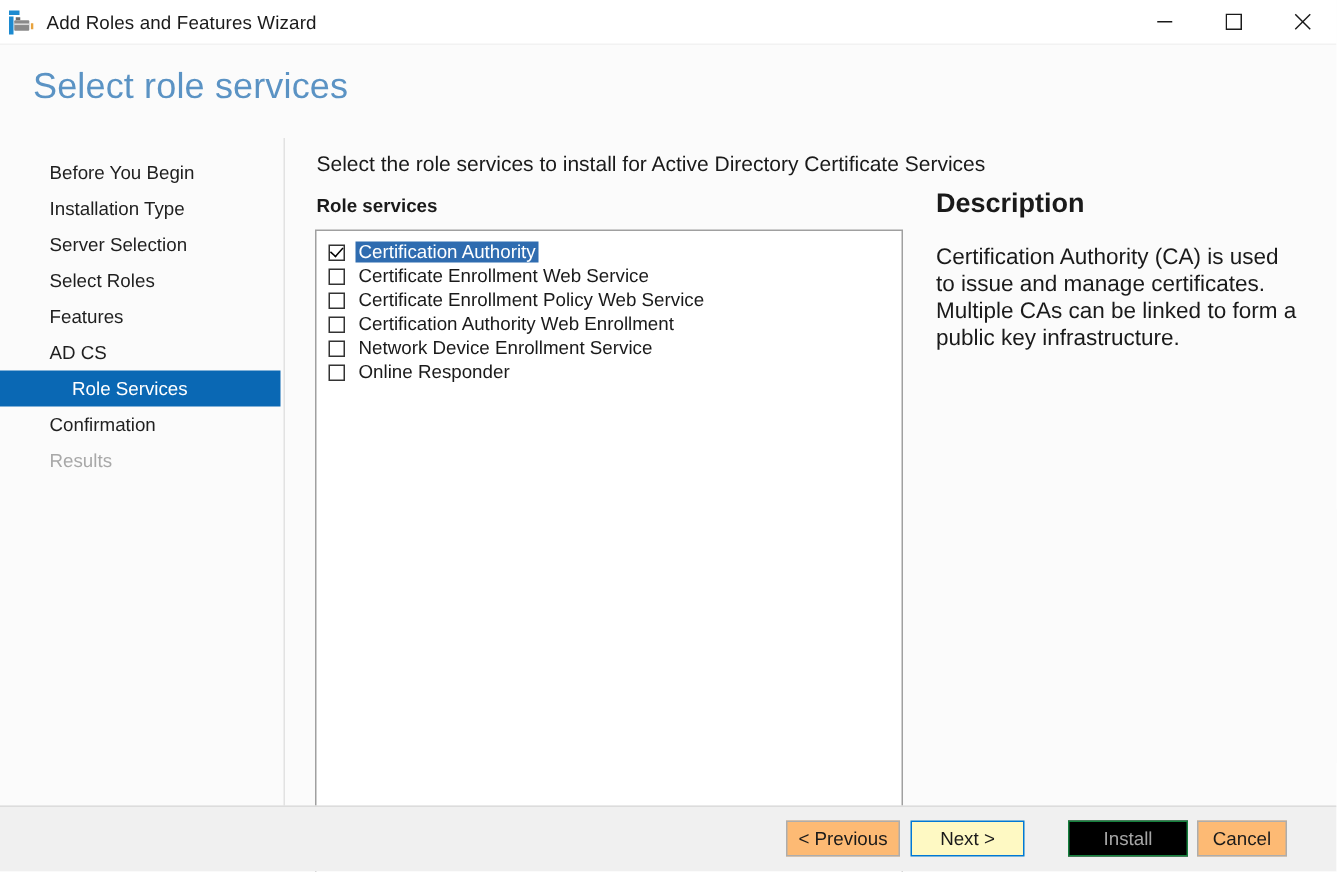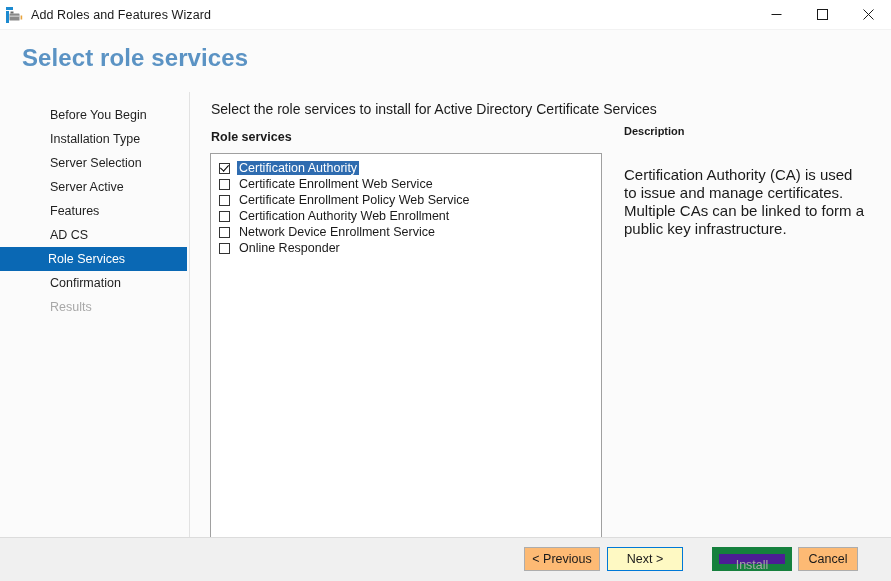--- a/index.html
+++ b/index.html
@@ -63,21 +63,21 @@
   .header {
     position: relative;
     height: 62px;
     background: #fbfbfb;
   }
   .page-title {
     position: absolute;
     left: 22px;
     top: 14px;
     font-size: 24px;
-    font-weight: 700;
+    font-weight: 400;
     color: #5b93c4;
     letter-spacing: .1px;
     white-space: nowrap;
   }
   .dest-block {
     position: absolute;
     right: 20px;
     top: 22px;
     text-align: right;
     line-height: 14px;
@@ -108,21 +108,21 @@
     top: 0;
     width: 190px;
     height: 447px;
     border-right: 1px solid #e2e2e2;
     box-sizing: border-box;
     padding-top: 11px;
   }
   .nav-item {
     height: 24px;
     line-height: 24px;
-    padding-left: 50px;
+    padding-left: 33px;
     font-size: 12.5px;
     color: #1f1f1f;
     white-space: nowrap;
     box-sizing: border-box;
   }
   .nav-item.sub { padding-left: 48px; }
   .nav-item.selected {
     background: #0a68b4;
     color: #ffffff;
     margin-right: 2px;
@@ -209,24 +209,24 @@
   }
 
   
   .descpane {
     position: absolute;
     left: 434px;
     top: 33px;
     width: 245px;
   }
   .desc-title {
-    font-size: 11px;
+    font-size: 18px;
     font-weight: bold;
     color: #1a1a1a;
-    margin-bottom: 29px;
+    margin-bottom: 17px;
   }
   .desc-text {
     font-size: 15px;
     line-height: 18px;
     color: #1a1a1a;
   }
 
   
   .footer {
     position: absolute;
@@ -249,22 +249,22 @@
     box-sizing: border-box;
     padding: 0;
     line-height: 22px;
     text-align: center;
   }
   .btn.primary {
     background: #fef9c3;
     border: 1px solid #0078d7;
   }
   .btn.disabled {
-    background: #4c1d95;
-    border: 7px solid #15803d;
+    background: #000000;
+    border: 1px solid #15803d;
     color: #a6a6a6;
   }
   #btn-previous { left: 524px; width: 76px; }
   #btn-next     { left: 607px; width: 76px; }
   #btn-install  { left: 712px; width: 80px; }
   #btn-cancel   { left: 798px; width: 60px; }
 </style>
 </head>
 <body>
 
@@ -304,21 +304,21 @@
 <div class="header">
   <div class="page-title">Select role services</div>
 </div>
 
 <div class="body-area">
 
   <div class="sidebar" id="sidebar">
       <div class="nav-item">Before You Begin</div>
       <div class="nav-item">Installation Type</div>
       <div class="nav-item">Server Selection</div>
-      <div class="nav-item">Server Active</div>
+      <div class="nav-item">Select Roles</div>
       <div class="nav-item">Features</div>
       <div class="nav-item">AD CS</div>
       <div class="nav-item sub selected">Role Services</div>
       <div class="nav-item">Confirmation</div>
       <div class="nav-item disabled">Results</div>
     </div>
 
   <div class="main">
     <div class="instruction">Select the role services to install for Active Directory Certificate Services</div>
     <div class="section-label">Role services</div>

